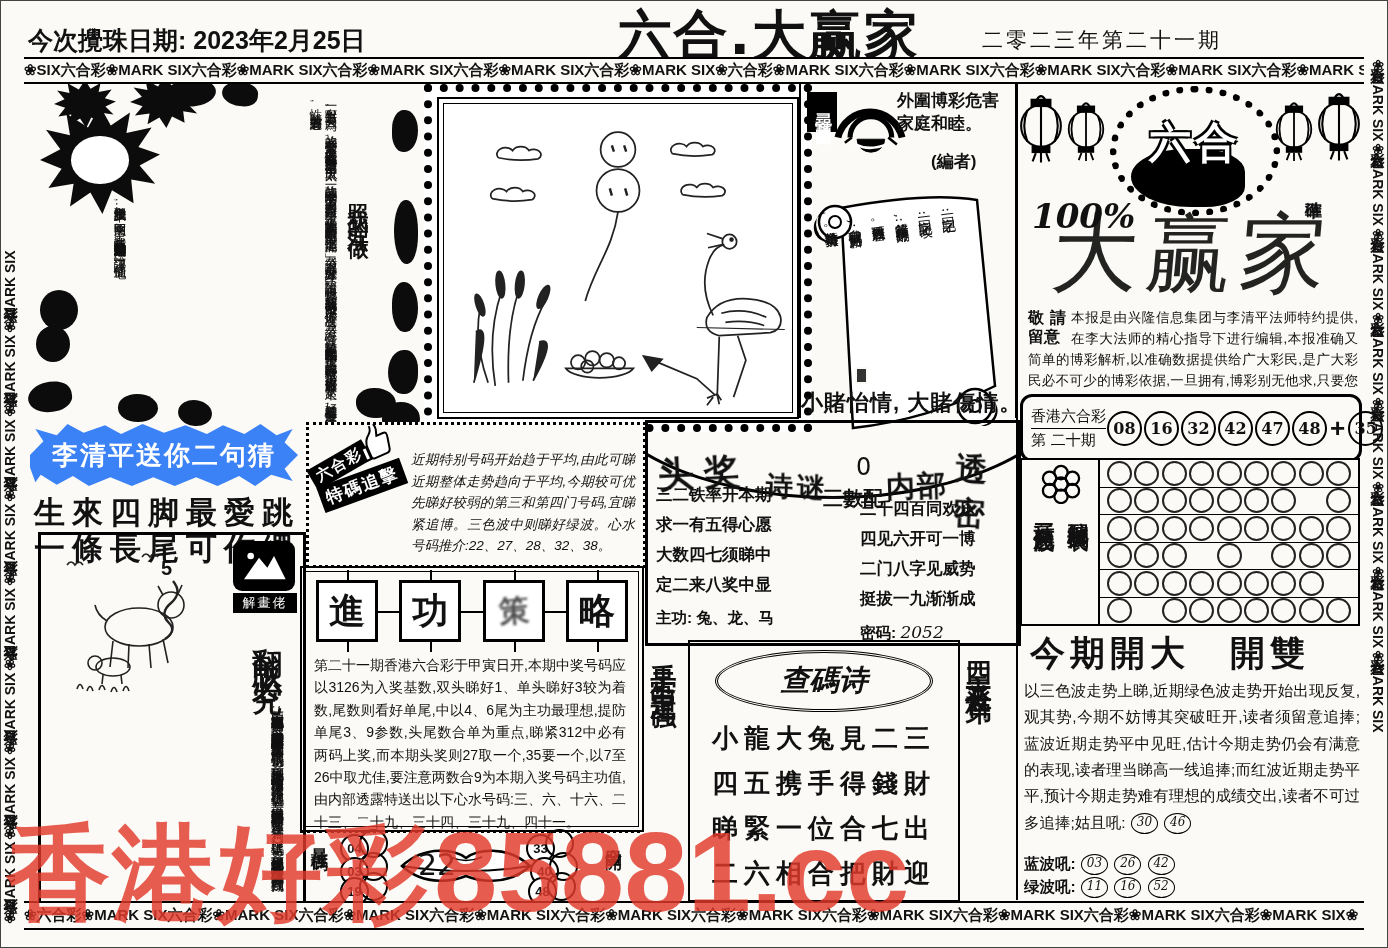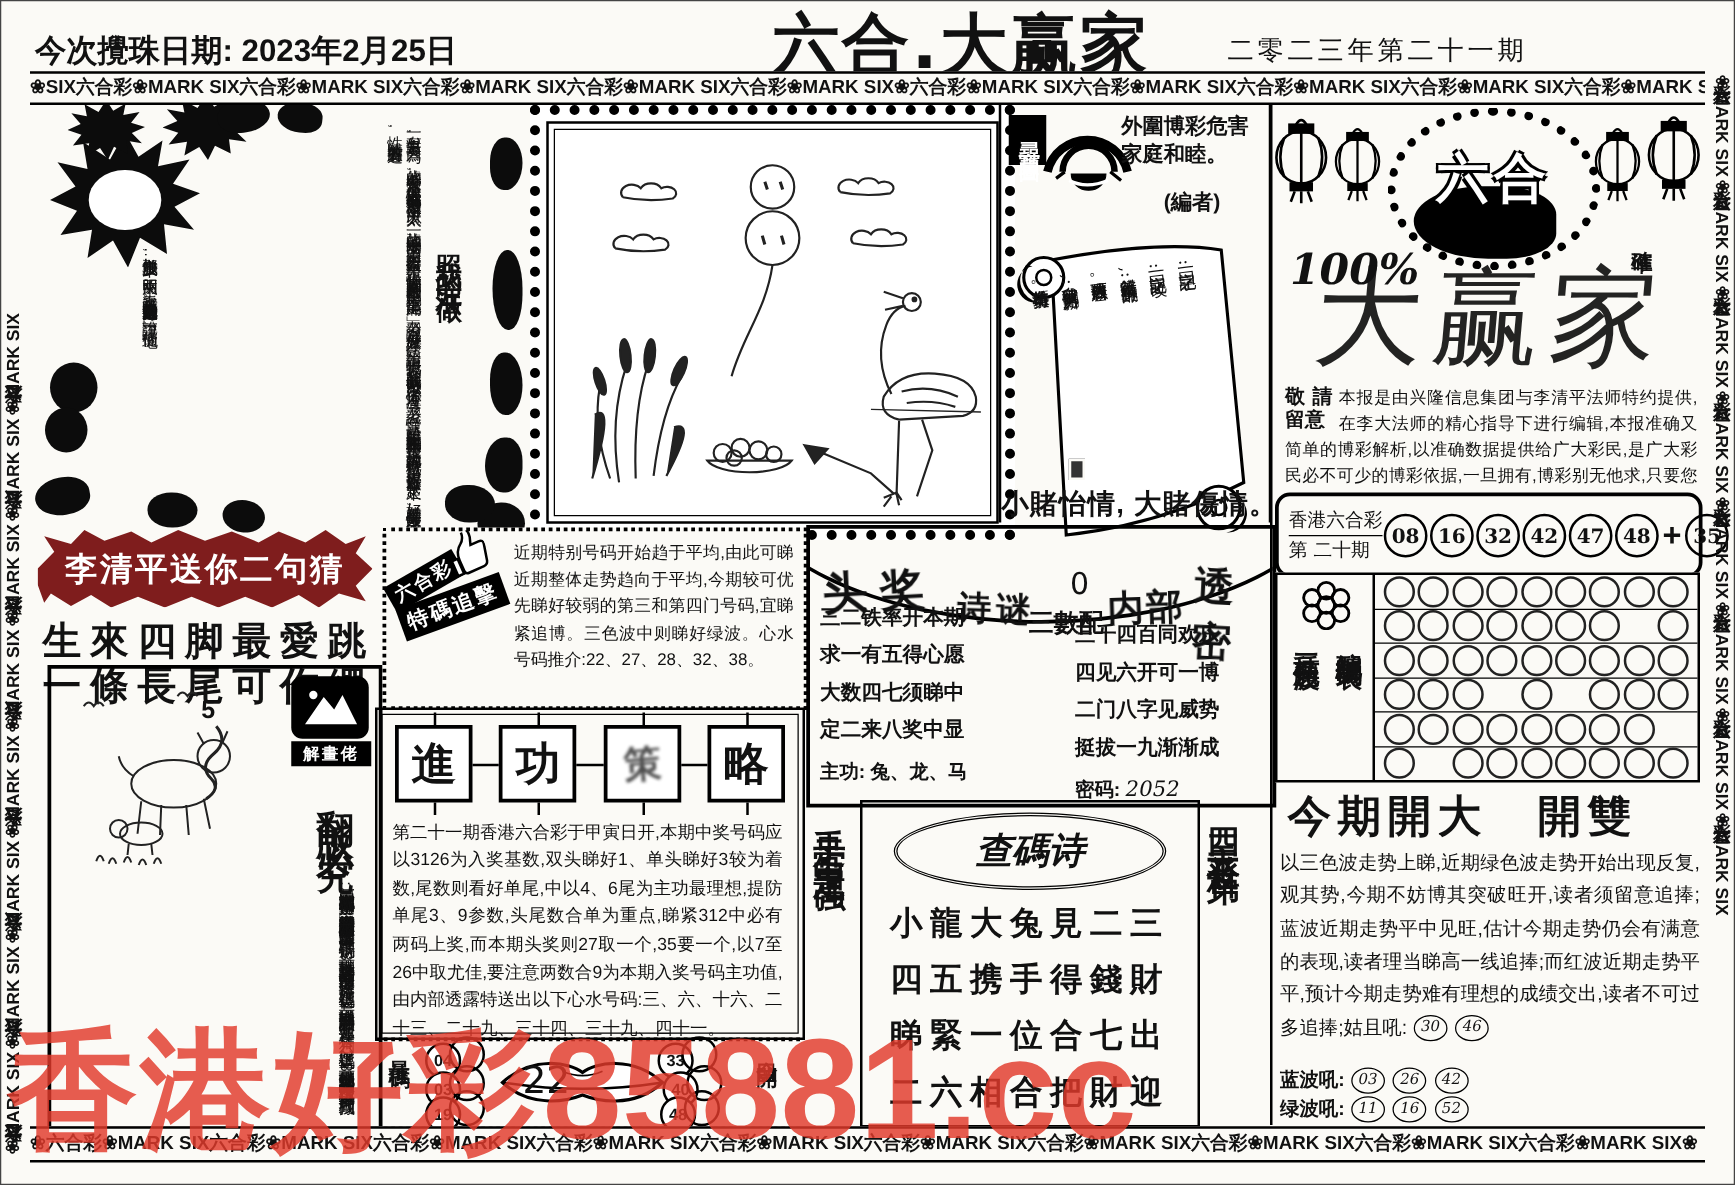--- a/index.html
+++ b/index.html
@@ -26,45 +26,45 @@
   .story-panel{left:26px;top:82px;width:394px;height:340px;}
   .blob{position:absolute;background:#0c0c0c;}
   .burst{position:absolute;background:#0c0c0c;
     clip-path:polygon(50% 0,59% 18%,75% 6%,72% 25%,93% 20%,82% 38%,100% 45%,83% 55%,96% 72%,76% 68%,78% 90%,60% 78%,52% 100%,42% 80%,25% 93%,28% 72%,7% 76%,18% 58%,0 50%,17% 40%,5% 22%,25% 27%,22% 7%,40% 20%);}
   .burst .c{position:absolute;left:26%;top:28%;width:48%;height:44%;background:#fff;border-radius:50%;}
   .story-title{left:318px;top:104px;height:170px;font-size:21px;font-weight:900;letter-spacing:7px;}
   .story-main{left:104px;top:16px;width:208px;height:314px;font-size:12.5px;line-height:1.2;letter-spacing:1px;text-align:justify;}
   .story-side{left:36px;top:116px;width:66px;height:214px;font-size:12.5px;line-height:1.3;}
 
   
-  .banner-lqp{left:30px;top:424px;width:268px;height:62px;background:#7f1d1d;color:#fff;display:flex;align-items:center;justify-content:center;
+  .banner-lqp{left:30px;top:424px;width:268px;height:62px;background:#3b82f6;color:#fff;display:flex;align-items:center;justify-content:center;
     font-size:26px;font-weight:900;letter-spacing:2px;
     clip-path:polygon(0 50%,5% 28%,2% 8%,10% 18%,14% 0,20% 14%,28% 2%,34% 16%,42% 0,50% 14%,58% 2%,66% 16%,72% 2%,80% 16%,86% 0,92% 18%,98% 8%,95% 30%,100% 50%,95% 72%,98% 92%,90% 82%,84% 100%,78% 84%,70% 100%,62% 86%,54% 100%,46% 86%,38% 100%,30% 86%,22% 100%,16% 84%,10% 98%,4% 82%,2% 94%,0 70%);}
   .riddle-line{left:34px;font-size:31px;font-family:"DejaVu Serif",serif;font-weight:700;letter-spacing:7px;white-space:nowrap;}
 
   
   .left-box{left:38px;top:532px;width:262px;height:366px;border:3px solid #000;}
   .badge-mt{position:absolute;right:6px;top:6px;width:64px;}
   .badge-mt .sq{width:62px;height:50px;background:#000;border-radius:9px;display:flex;align-items:center;justify-content:center;}
-  .badge-mt .lbl{margin-top:2px;background:#000;color:#fff;font-size:13px;font-weight:bold;text-align:center;letter-spacing:2px;padding:1px 0;}
+  .badge-mt .lbl{margin-top:2px;background:#000;color:#fff;font-size:13px;font-weight:normal;text-align:center;letter-spacing:2px;padding:1px 0;}
   .fanban{position:absolute;right:16px;top:88px;writing-mode:vertical-rl;font-size:30px;font-weight:900;letter-spacing:12px;}
   .explain-text{position:absolute;left:8px;top:170px;width:238px;height:188px;writing-mode:vertical-rl;font-size:13px;line-height:1.55;}
   .five{position:absolute;left:120px;top:22px;font-size:20px;font-weight:bold;}
 
   
   .pic-frame{left:424px;top:84px;width:372px;height:332px;border:8px dotted #000;background:#fff;}
   .pic-inner{position:absolute;inset:5px;border:2px solid #000;box-shadow:inset 0 0 0 4px #fff,inset 0 0 0 5px #000;}
 
   
   .tm-panel{left:306px;top:422px;width:334px;height:140px;border:3px dotted #000;background:#fbfaf6;}
   .tm-stamp{position:absolute;left:4px;top:22px;transform:rotate(-24deg);}
   .tm-stamp .chip{background:#000;color:#fff;font-weight:900;padding:2px 6px;letter-spacing:2px;}
   .chip1{font-size:15px;display:inline-block;transform:rotate(-6deg);}
   .chip2{font-size:17px;display:inline-block;margin-top:3px;transform:rotate(4deg);}
-  .tm-text{position:absolute;left:102px;top:6px;width:224px;font-size:13.5px;line-height:1.6;text-align:justify;}
+  .tm-text{position:absolute;left:102px;top:24px;width:224px;font-size:13.5px;line-height:1.6;text-align:justify;font-style:italic;}
   .thumb{position:absolute;left:52px;top:-12px;}
 
   
   .jg-panel{left:300px;top:566px;width:340px;height:262px;border:2px solid #000;}
   .jg-inner{position:absolute;inset:3px;border:1px solid #000;}
   .plaque-row{position:absolute;left:14px;right:14px;top:12px;height:62px;display:flex;justify-content:space-between;align-items:center;}
   .plaque-row::before{content:'';position:absolute;left:0;right:0;top:50%;border-top:2px solid #000;}
   .plaque{position:relative;width:56px;height:56px;background:#fff;border:3px solid #000;display:flex;align-items:center;justify-content:center;
     font-size:36px;font-weight:900;}
   .plaque::before,.plaque::after{content:'';position:absolute;left:50%;width:2px;height:10px;background:#000;}

